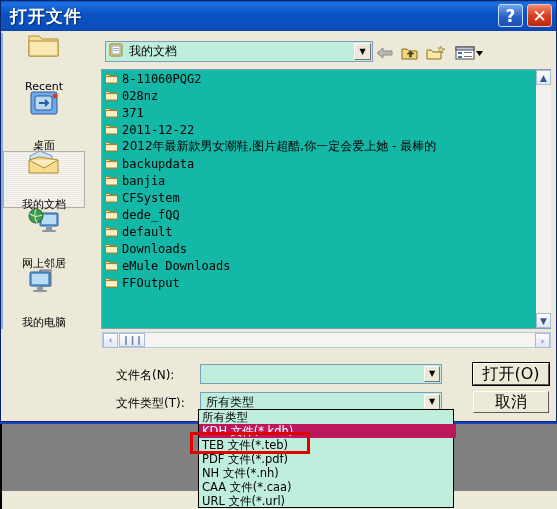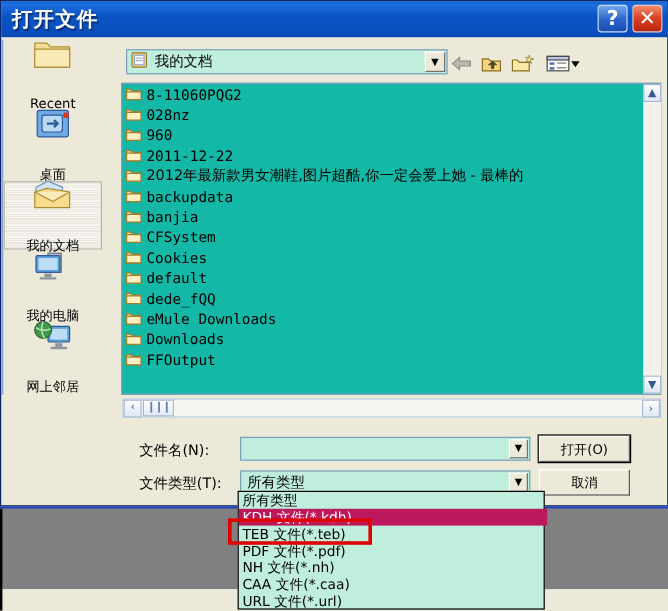--- a/index.html
+++ b/index.html
@@ -91,22 +91,22 @@
     border:1px solid #7f9db9;box-sizing:border-box;}
   #ftype-label{position:absolute;left:115px;top:394px;font-size:12px;color:#000;}
   #ftype-combo{position:absolute;left:199px;top:391px;width:242px;height:20px;background:#bfeedd;
     border:1px solid #7f9db9;box-sizing:border-box;display:flex;align-items:center;}
   #ftype-value{margin-left:5px;font-size:12px;color:#000;}
   .cb-arrow{position:absolute;right:1px;top:1px;width:16px;height:16px;background:#ECE9D8;
     border:1px solid #fff;border-right-color:#707070;border-bottom-color:#707070;box-sizing:border-box;
     display:flex;align-items:center;justify-content:center;}
 
   
-  .actbtn{position:absolute;left:448px;width:76px;height:22px;background:#ECE9D8;
-          display:flex;align-items:center;justify-content:center;font-size:11px;color:#000;
+  .actbtn{position:absolute;left:472px;width:76px;height:22px;background:#ECE9D8;
+          display:flex;align-items:center;justify-content:center;font-size:16px;color:#000;
           border:1px solid #fff;border-right-color:#5a5a5a;border-bottom-color:#5a5a5a;box-sizing:border-box;}
   #open-button{top:362px;outline:1px solid #000;}
   #cancel-button{top:390px;}
 
   
   #ftype-dropdown{position:absolute;left:198px;top:409px;width:256px;height:99px;
     background:#bfeedd;border:1px solid #000;box-sizing:border-box;z-index:30;}
   .ddrow{height:14px;display:flex;align-items:center;padding-left:3px;white-space:nowrap;
          font-size:11.5px;color:#000;}
   .ddrow.cjk{font-family:"DejaVu Sans","Liberation Sans",sans-serif;}
@@ -220,43 +220,43 @@
           <path d="M2 12 L12 9 L31 12 L31 25 L2 25 Z" fill="#f8dc8e" stroke="#ad8a2c"></path>
           <path d="M2 12 L17 20 L31 12" fill="#fbebbc" stroke="#ad8a2c"></path>
         </svg>
       </span>
       <span class="pl-label">我的文档</span>
     </div>
 
     <div class="place">
       <span class="pl-ico">
         <svg width="34" height="28" viewBox="0 0 34 28">
-          <rect x="13" y="4" width="11" height="16" fill="#b9bec6" stroke="#6b707a"></rect>
-          <rect x="3" y="6" width="20" height="14" rx="1" fill="#5e9fd8" stroke="#2b5d9c"></rect>
-          <rect x="5" y="8" width="16" height="10" fill="#bcdcf6"></rect>
-          <rect x="10" y="21" width="6" height="3" fill="#8f959e"></rect>
-          <rect x="6" y="24" width="14" height="2" rx="1" fill="#8f959e"></rect>
-        </svg>
-      </span>
-      <span class="pl-label">我的电脑</span>
-    </div>
-
-    <div class="place">
-      <span class="pl-ico">
-        <svg width="34" height="28" viewBox="0 0 34 28">
           <rect x="13" y="6" width="18" height="13" rx="1" fill="#5e9fd8" stroke="#2b5d9c"></rect>
           <rect x="15" y="8" width="14" height="9" fill="#bcdcf6"></rect>
           <rect x="19" y="20" width="6" height="3" fill="#8f959e"></rect>
           <rect x="15" y="23" width="14" height="2" rx="1" fill="#8f959e"></rect>
           <circle cx="9" cy="9" r="7" fill="#3f9a4a" stroke="#24632d"></circle>
           <path d="M3 7 Q8 11 15 8 M9 2 Q6 9 10 16" stroke="#bfe6c3" fill="none" stroke-width="1.2"></path>
         </svg>
       </span>
       <span class="pl-label">网上邻居</span>
     </div>
+
+    <div class="place">
+      <span class="pl-ico">
+        <svg width="34" height="28" viewBox="0 0 34 28">
+          <rect x="13" y="4" width="11" height="16" fill="#b9bec6" stroke="#6b707a"></rect>
+          <rect x="3" y="6" width="20" height="14" rx="1" fill="#5e9fd8" stroke="#2b5d9c"></rect>
+          <rect x="5" y="8" width="16" height="10" fill="#bcdcf6"></rect>
+          <rect x="10" y="21" width="6" height="3" fill="#8f959e"></rect>
+          <rect x="6" y="24" width="14" height="2" rx="1" fill="#8f959e"></rect>
+        </svg>
+      </span>
+      <span class="pl-label">我的电脑</span>
+    </div>
   </div>
 
   <div id="filelist-frame">
     <div id="file-rows">
         <div class="frow">
           <span class="folder-ico"><svg width="13" height="11" viewBox="0 0 13 11">
               <path d="M0.5 1.5 L4 1.5 L5.3 3 L12.5 3 L12.5 10 L0.5 10 Z" fill="#f6dd9c" stroke="#a07f2c"></path>
               <path d="M0.5 3.6 L12.5 3.6 L12.5 10 L0.5 10 Z" fill="#fdf0c4" stroke="#a07f2c"></path>
             </svg></span>
           <span class="fname">8-11060PQG2</span>
@@ -266,21 +266,21 @@
               <path d="M0.5 1.5 L4 1.5 L5.3 3 L12.5 3 L12.5 10 L0.5 10 Z" fill="#f6dd9c" stroke="#a07f2c"></path>
               <path d="M0.5 3.6 L12.5 3.6 L12.5 10 L0.5 10 Z" fill="#fdf0c4" stroke="#a07f2c"></path>
             </svg></span>
           <span class="fname">028nz</span>
         </div>
         <div class="frow">
           <span class="folder-ico"><svg width="13" height="11" viewBox="0 0 13 11">
               <path d="M0.5 1.5 L4 1.5 L5.3 3 L12.5 3 L12.5 10 L0.5 10 Z" fill="#f6dd9c" stroke="#a07f2c"></path>
               <path d="M0.5 3.6 L12.5 3.6 L12.5 10 L0.5 10 Z" fill="#fdf0c4" stroke="#a07f2c"></path>
             </svg></span>
-          <span class="fname">960</span>
+          <span class="fname">371</span>
         </div>
         <div class="frow">
           <span class="folder-ico"><svg width="13" height="11" viewBox="0 0 13 11">
               <path d="M0.5 1.5 L4 1.5 L5.3 3 L12.5 3 L12.5 10 L0.5 10 Z" fill="#f6dd9c" stroke="#a07f2c"></path>
               <path d="M0.5 3.6 L12.5 3.6 L12.5 10 L0.5 10 Z" fill="#fdf0c4" stroke="#a07f2c"></path>
             </svg></span>
           <span class="fname">2011-12-22</span>
         </div>
         <div class="frow">
           <span class="folder-ico"><svg width="13" height="11" viewBox="0 0 13 11">
@@ -308,49 +308,42 @@
               <path d="M0.5 1.5 L4 1.5 L5.3 3 L12.5 3 L12.5 10 L0.5 10 Z" fill="#f6dd9c" stroke="#a07f2c"></path>
               <path d="M0.5 3.6 L12.5 3.6 L12.5 10 L0.5 10 Z" fill="#fdf0c4" stroke="#a07f2c"></path>
             </svg></span>
           <span class="fname">CFSystem</span>
         </div>
         <div class="frow">
           <span class="folder-ico"><svg width="13" height="11" viewBox="0 0 13 11">
               <path d="M0.5 1.5 L4 1.5 L5.3 3 L12.5 3 L12.5 10 L0.5 10 Z" fill="#f6dd9c" stroke="#a07f2c"></path>
               <path d="M0.5 3.6 L12.5 3.6 L12.5 10 L0.5 10 Z" fill="#fdf0c4" stroke="#a07f2c"></path>
             </svg></span>
-          <span class="fname">Cookies</span>
+          <span class="fname">dede_fQQ</span>
         </div>
         <div class="frow">
           <span class="folder-ico"><svg width="13" height="11" viewBox="0 0 13 11">
               <path d="M0.5 1.5 L4 1.5 L5.3 3 L12.5 3 L12.5 10 L0.5 10 Z" fill="#f6dd9c" stroke="#a07f2c"></path>
               <path d="M0.5 3.6 L12.5 3.6 L12.5 10 L0.5 10 Z" fill="#fdf0c4" stroke="#a07f2c"></path>
             </svg></span>
           <span class="fname">default</span>
         </div>
         <div class="frow">
           <span class="folder-ico"><svg width="13" height="11" viewBox="0 0 13 11">
               <path d="M0.5 1.5 L4 1.5 L5.3 3 L12.5 3 L12.5 10 L0.5 10 Z" fill="#f6dd9c" stroke="#a07f2c"></path>
               <path d="M0.5 3.6 L12.5 3.6 L12.5 10 L0.5 10 Z" fill="#fdf0c4" stroke="#a07f2c"></path>
             </svg></span>
-          <span class="fname">dede_fQQ</span>
+          <span class="fname">Downloads</span>
         </div>
         <div class="frow">
           <span class="folder-ico"><svg width="13" height="11" viewBox="0 0 13 11">
               <path d="M0.5 1.5 L4 1.5 L5.3 3 L12.5 3 L12.5 10 L0.5 10 Z" fill="#f6dd9c" stroke="#a07f2c"></path>
               <path d="M0.5 3.6 L12.5 3.6 L12.5 10 L0.5 10 Z" fill="#fdf0c4" stroke="#a07f2c"></path>
             </svg></span>
           <span class="fname">eMule Downloads</span>
-        </div>
-        <div class="frow">
-          <span class="folder-ico"><svg width="13" height="11" viewBox="0 0 13 11">
-              <path d="M0.5 1.5 L4 1.5 L5.3 3 L12.5 3 L12.5 10 L0.5 10 Z" fill="#f6dd9c" stroke="#a07f2c"></path>
-              <path d="M0.5 3.6 L12.5 3.6 L12.5 10 L0.5 10 Z" fill="#fdf0c4" stroke="#a07f2c"></path>
-            </svg></span>
-          <span class="fname">Downloads</span>
         </div>
         <div class="frow">
           <span class="folder-ico"><svg width="13" height="11" viewBox="0 0 13 11">
               <path d="M0.5 1.5 L4 1.5 L5.3 3 L12.5 3 L12.5 10 L0.5 10 Z" fill="#f6dd9c" stroke="#a07f2c"></path>
               <path d="M0.5 3.6 L12.5 3.6 L12.5 10 L0.5 10 Z" fill="#fdf0c4" stroke="#a07f2c"></path>
             </svg></span>
           <span class="fname">FFOutput</span>
         </div>
       </div>
   </div>

